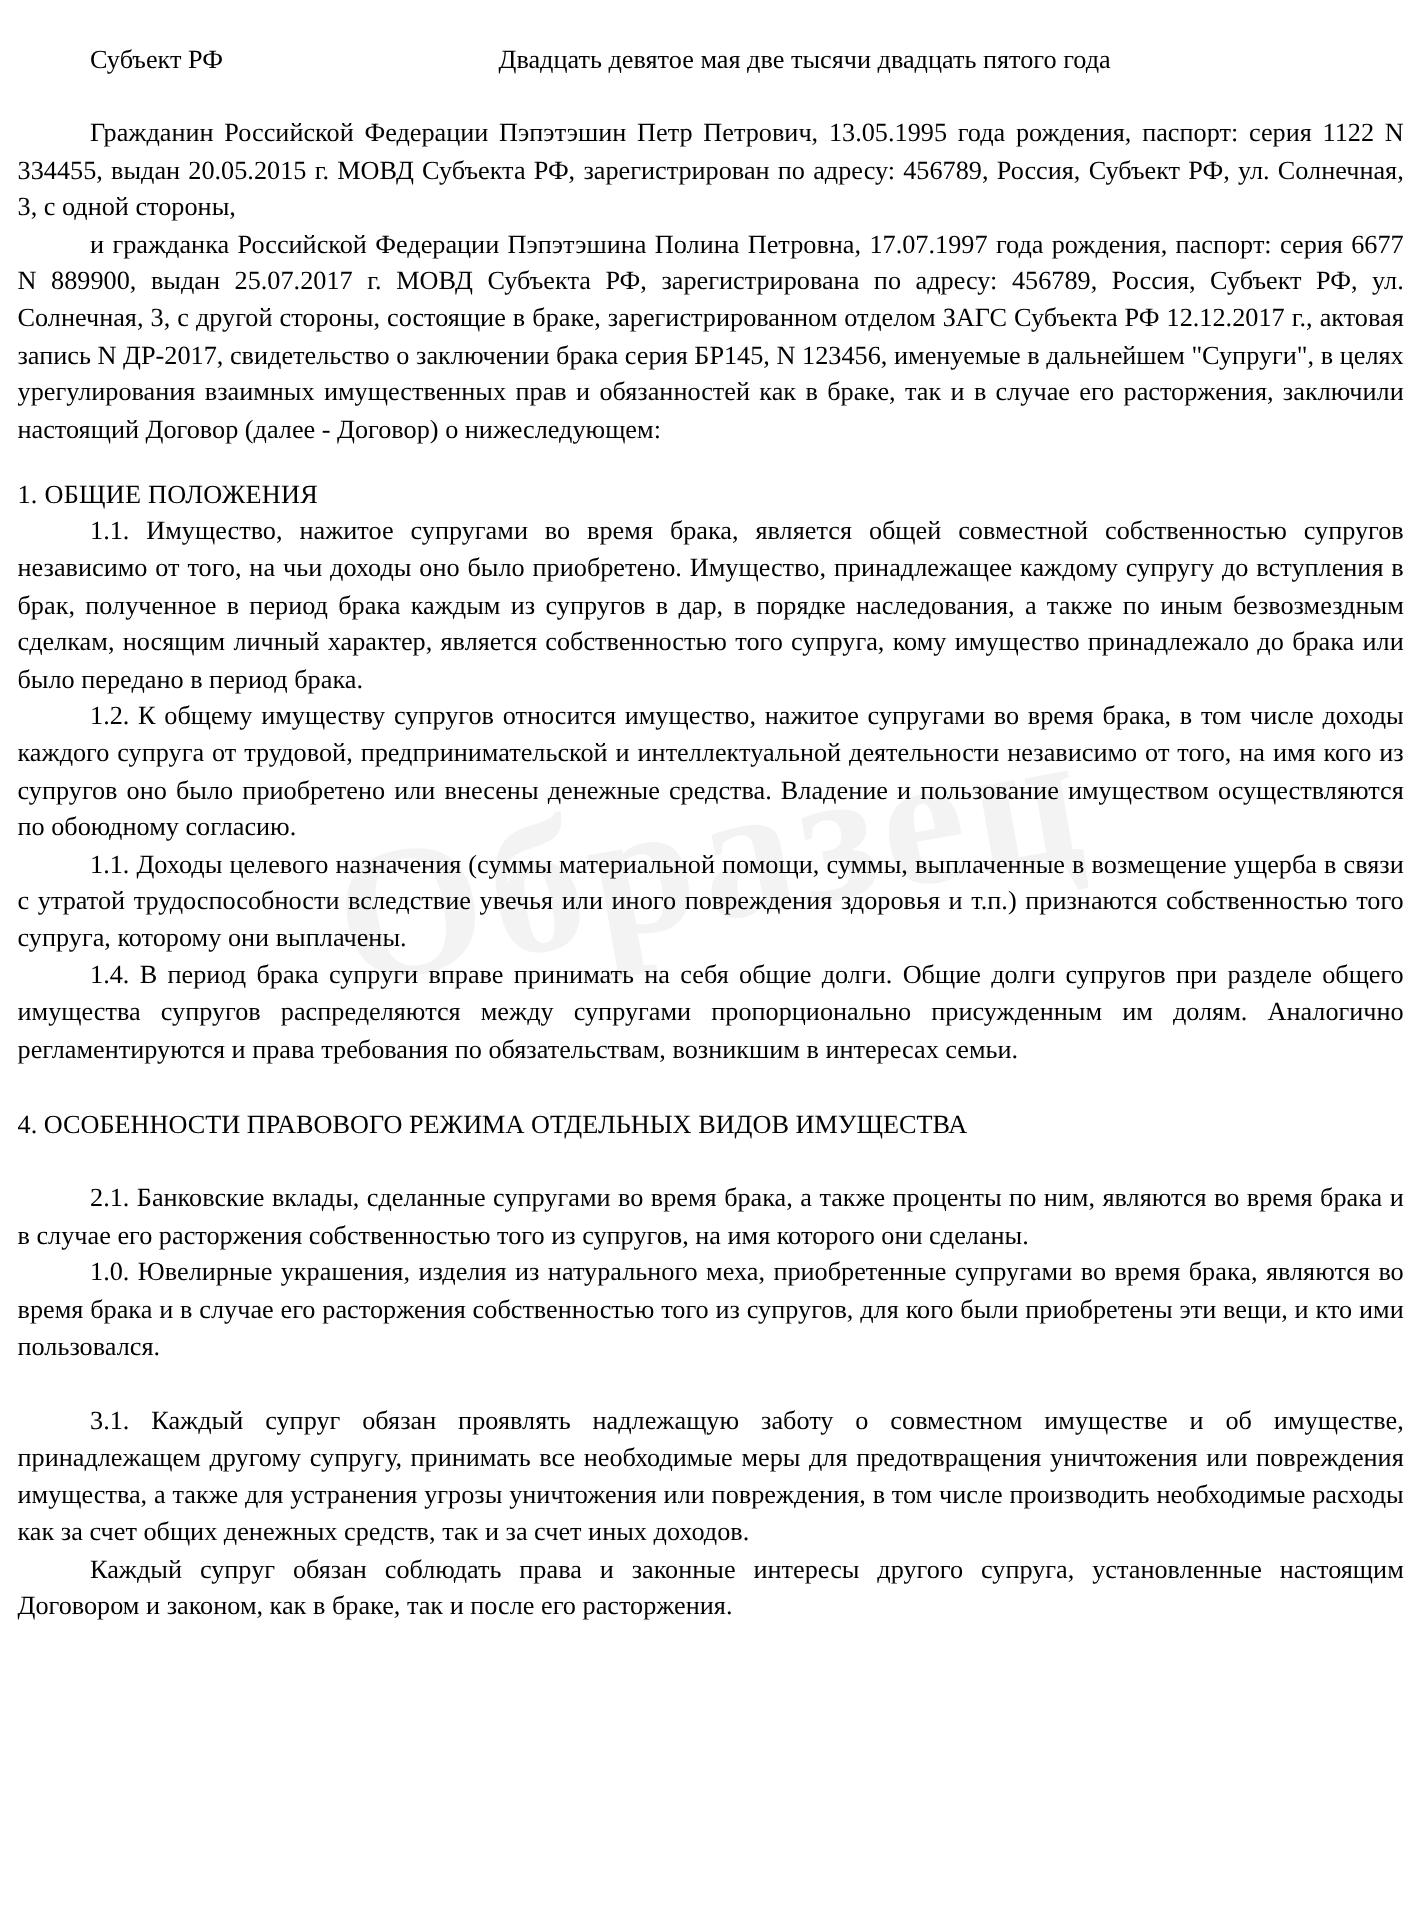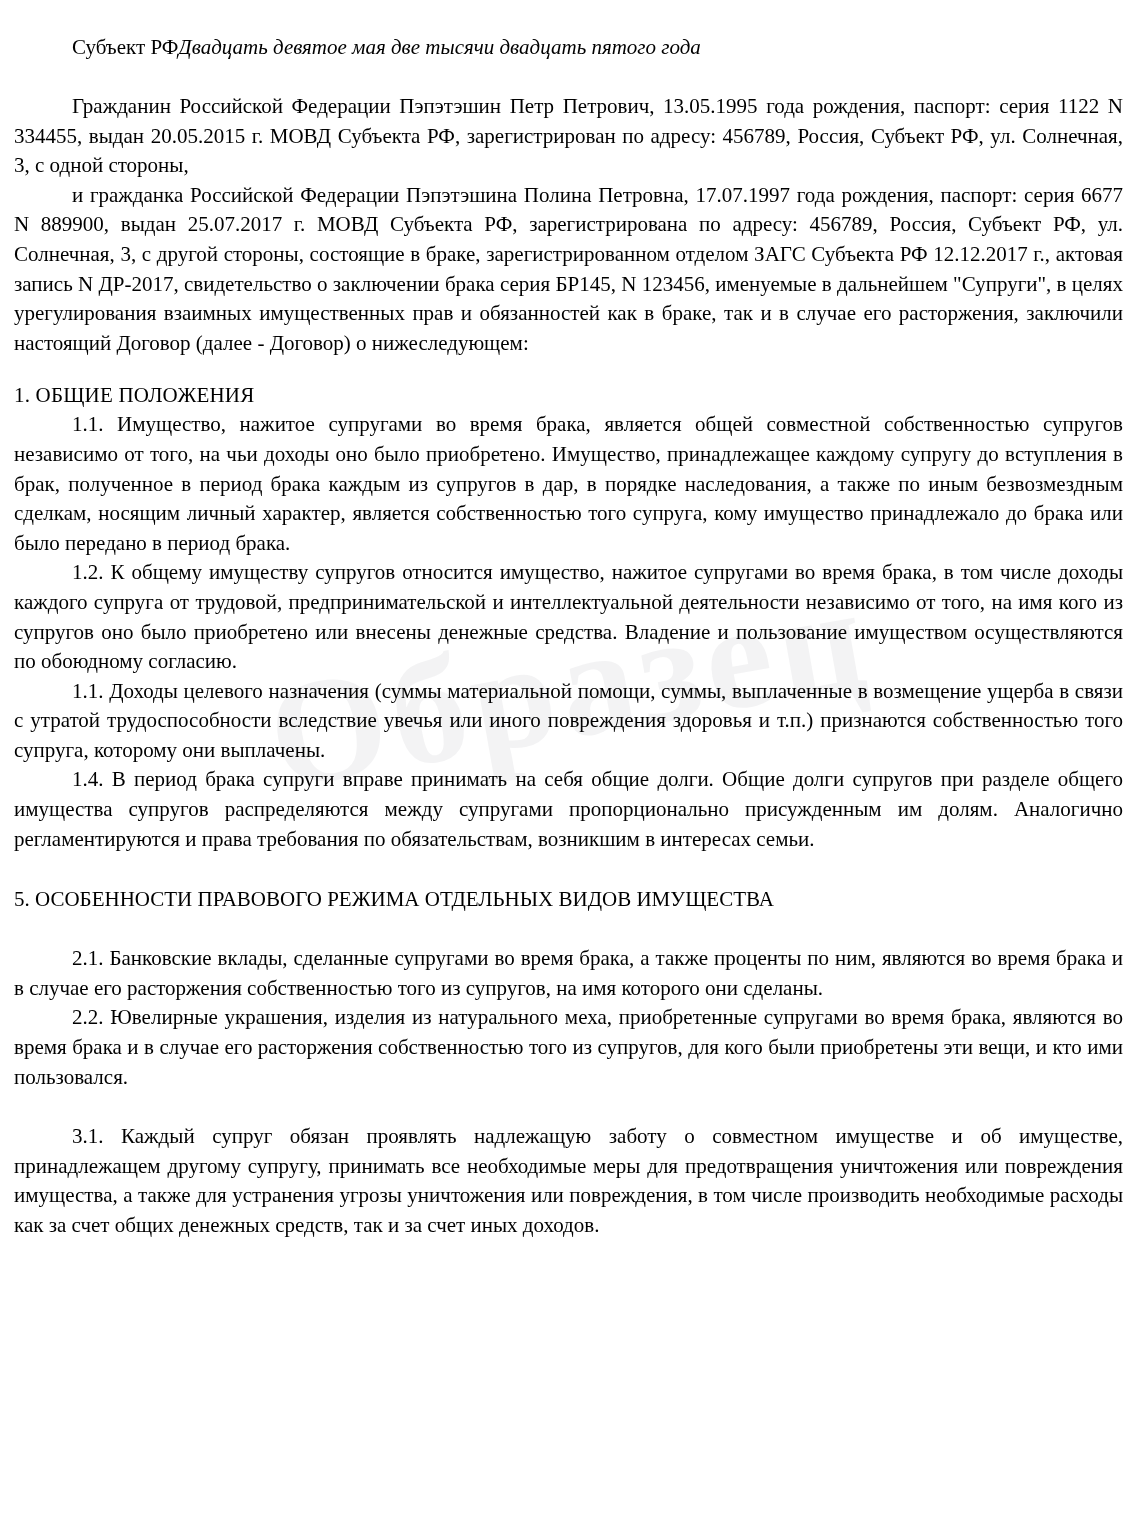--- a/index.html
+++ b/index.html
@@ -58,23 +58,22 @@
     margin: 32px 0 0 0;
     font-size: 21px;
     line-height: 30px;
   }
   .header-row .subject {
     flex: 0 0 auto;
     padding-left: 58px;
   }
   .header-row .datespell {
     flex: 1 1 auto;
-    text-align: left;
+    text-align: center;
     padding-right: 14px;
-    font-style: italic;
   }
 
   p.para {
     margin: 0;
     font-size: 21px;
     line-height: 29.6px;
     text-align: justify;
     text-indent: 58px;
     text-justify: inter-word;
     hyphens: none;
@@ -116,25 +115,26 @@
     <div class="gap-md"></div>
 
     <h2 class="section-heading">1. ОБЩИЕ ПОЛОЖЕНИЯ</h2>
     <p class="para">1.1. Имущество, нажитое супругами во время брака, является общей совместной собственностью супругов независимо от того, на чьи доходы оно было приобретено. Имущество, принадлежащее каждому супругу до вступления в брак, полученное в период брака каждым из супругов в дар, в порядке наследования, а также по иным безвозмездным сделкам, носящим личный характер, является собственностью того супруга, кому имущество принадлежало до брака или было передано в период брака.</p>
     <p class="para">1.2. К общему имуществу супругов относится имущество, нажитое супругами во время брака, в том числе доходы каждого супруга от трудовой, предпринимательской и интеллектуальной деятельности независимо от того, на имя кого из супругов оно было приобретено или внесены денежные средства. Владение и пользование имуществом осуществляются по обоюдному согласию.</p>
     <p class="para">1.1. Доходы целевого назначения (суммы материальной помощи, суммы, выплаченные в возмещение ущерба в связи с утратой трудоспособности вследствие увечья или иного повреждения здоровья и т.п.) признаются собственностью того супруга, которому они выплачены.</p>
     <p class="para">1.4. В период брака супруги вправе принимать на себя общие долги. Общие долги супругов при разделе общего имущества супругов распределяются между супругами пропорционально присужденным им долям. Аналогично регламентируются и права требования по обязательствам, возникшим в интересах семьи.</p>
 
     <div class="gap-lg"></div>
 
-    <h2 class="section-heading wide">5. ОСОБЕННОСТИ ПРАВОВОГО РЕЖИМА ОТДЕЛЬНЫХ ВИДОВ ИМУЩЕСТВА</h2>
+    <h2 class="section-heading wide">4. ОСОБЕННОСТИ ПРАВОВОГО РЕЖИМА ОТДЕЛЬНЫХ ВИДОВ ИМУЩЕСТВА</h2>
 
     <div class="gap-lg"></div>
 
     <p class="para">2.1. Банковские вклады, сделанные супругами во время брака, а также проценты по ним, являются во время брака и в случае его расторжения собственностью того из супругов, на имя которого они сделаны.</p>
-    <p class="para">2.2. Ювелирные украшения, изделия из натурального меха, приобретенные супругами во время брака, являются во время брака и в случае его расторжения собственностью того из супругов, для кого были приобретены эти вещи, и кто ими пользовался.</p>
+    <p class="para">1.0. Ювелирные украшения, изделия из натурального меха, приобретенные супругами во время брака, являются во время брака и в случае его расторжения собственностью того из супругов, для кого были приобретены эти вещи, и кто ими пользовался.</p>
 
     <div class="gap-lg"></div>
 
     <p class="para">3.1. Каждый супруг обязан проявлять надлежащую заботу о совместном имуществе и об имуществе, принадлежащем другому супругу, принимать все необходимые меры для предотвращения уничтожения или повреждения имущества, а также для устранения угрозы уничтожения или повреждения, в том числе производить необходимые расходы как за счет общих денежных средств, так и за счет иных доходов.</p>
+    <p class="para">Каждый супруг обязан соблюдать права и законные интересы другого супруга, установленные настоящим Договором и законом, как в браке, так и после его расторжения.</p>
 
   </div>
 </div>
 
 </body></html>

